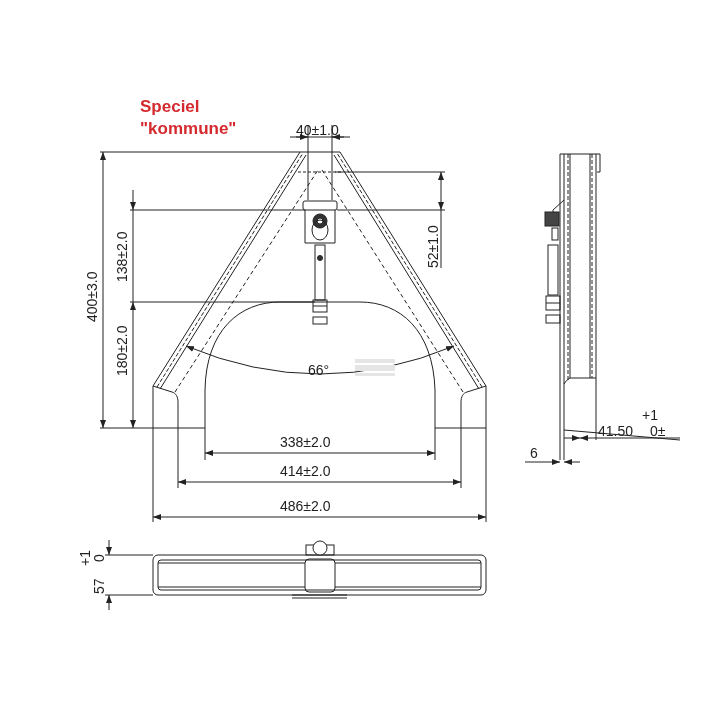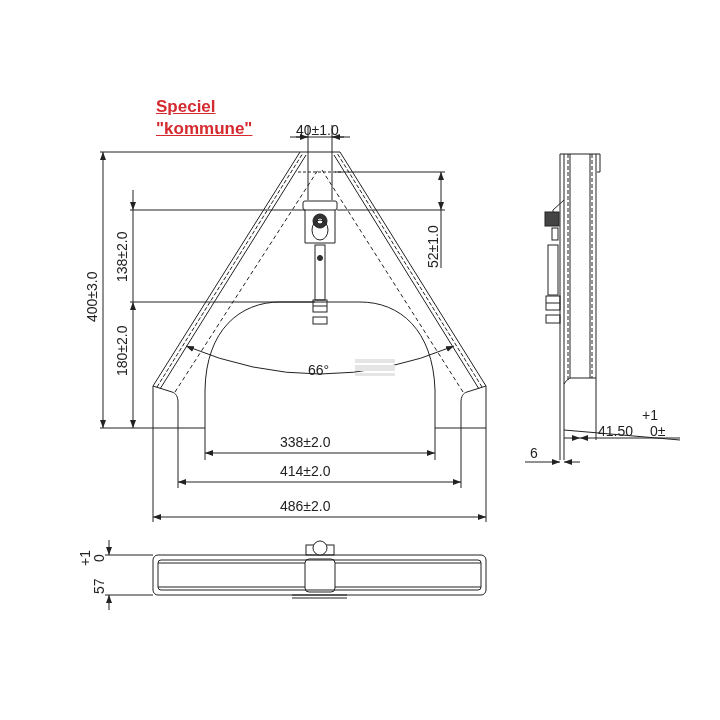--- a/index.html
+++ b/index.html
@@ -1,17 +1,17 @@
 <!DOCTYPE html>
 <html><head>
 <meta charset="utf-8">
 <style>
   html,body{margin:0;padding:0;background:#ffffff;}
   body{width:720px;height:720px;overflow:hidden;position:relative;font-family:"DejaVu Sans",sans-serif;}
-  .title{position:absolute;left:156px;color:#d42a2f;font-family:"Liberation Sans",sans-serif;font-weight:bold;font-size:17px;line-height:22px;text-decoration:underline;}
+  .title{position:absolute;left:140px;color:#d42a2f;font-family:"Liberation Sans",sans-serif;font-weight:bold;font-size:17px;line-height:22px;}
   svg{position:absolute;left:0;top:0;}
   .dim{font-family:"Liberation Sans",sans-serif;font-size:14px;fill:#222;}
 </style>
 </head>
 <body>
 
 <div class="title" style="top:96px;">
   <div>Speciel</div>
   <div>"kommune"</div>
 </div>

